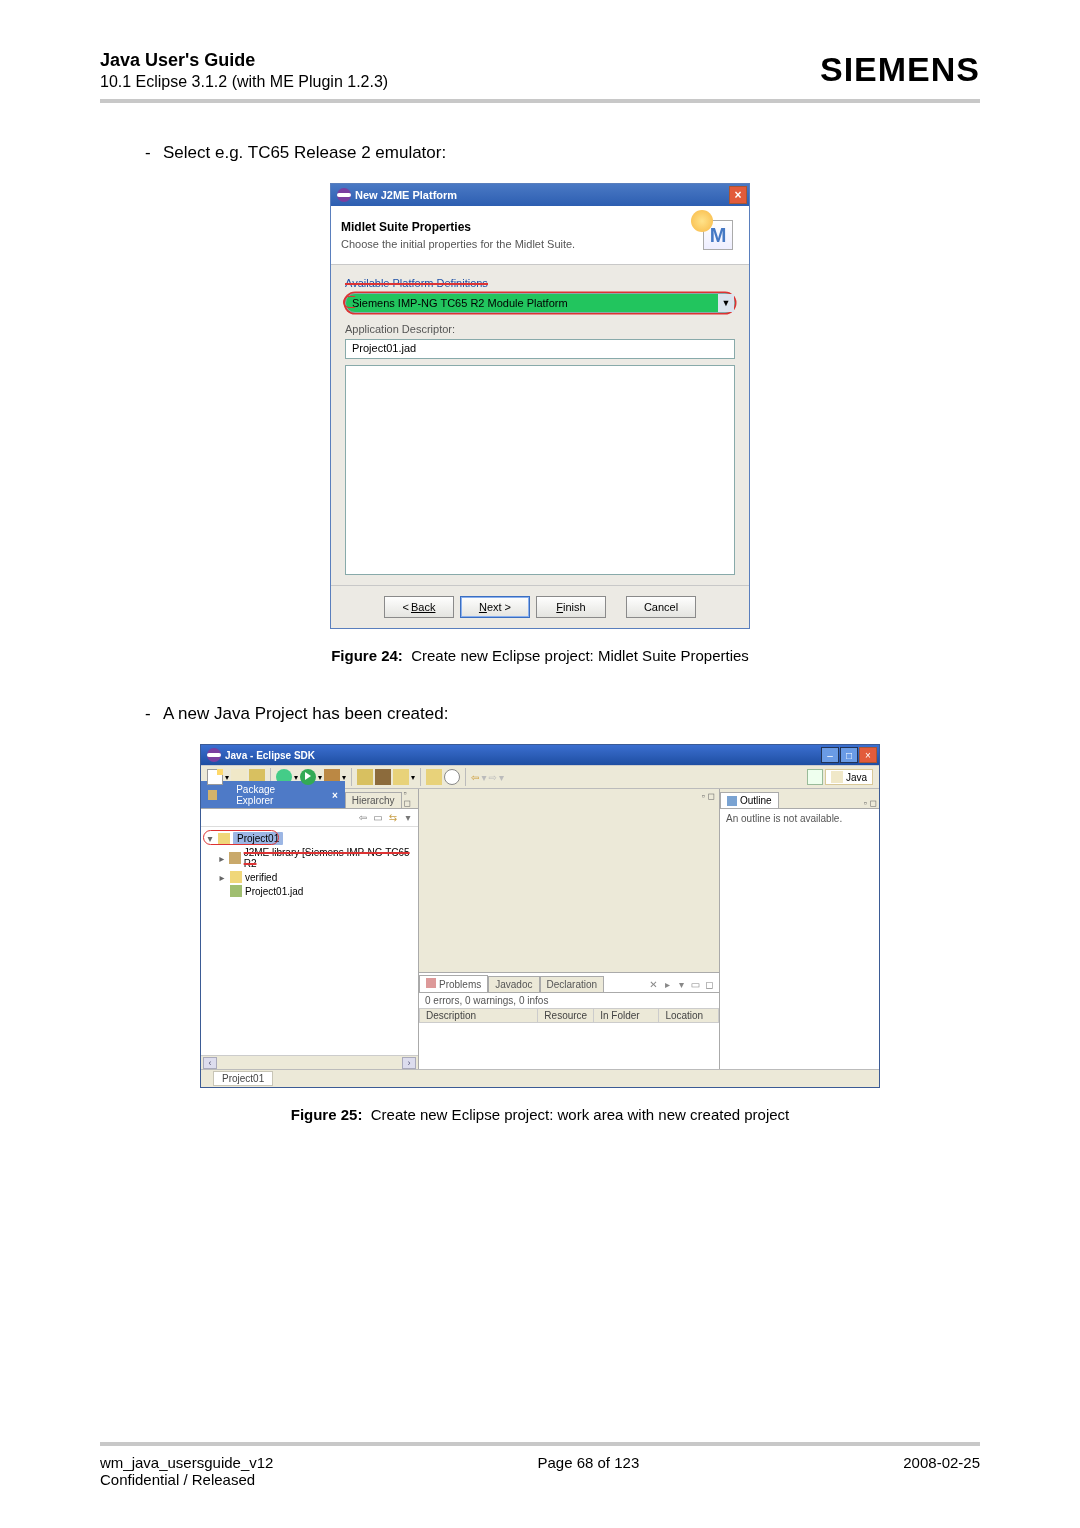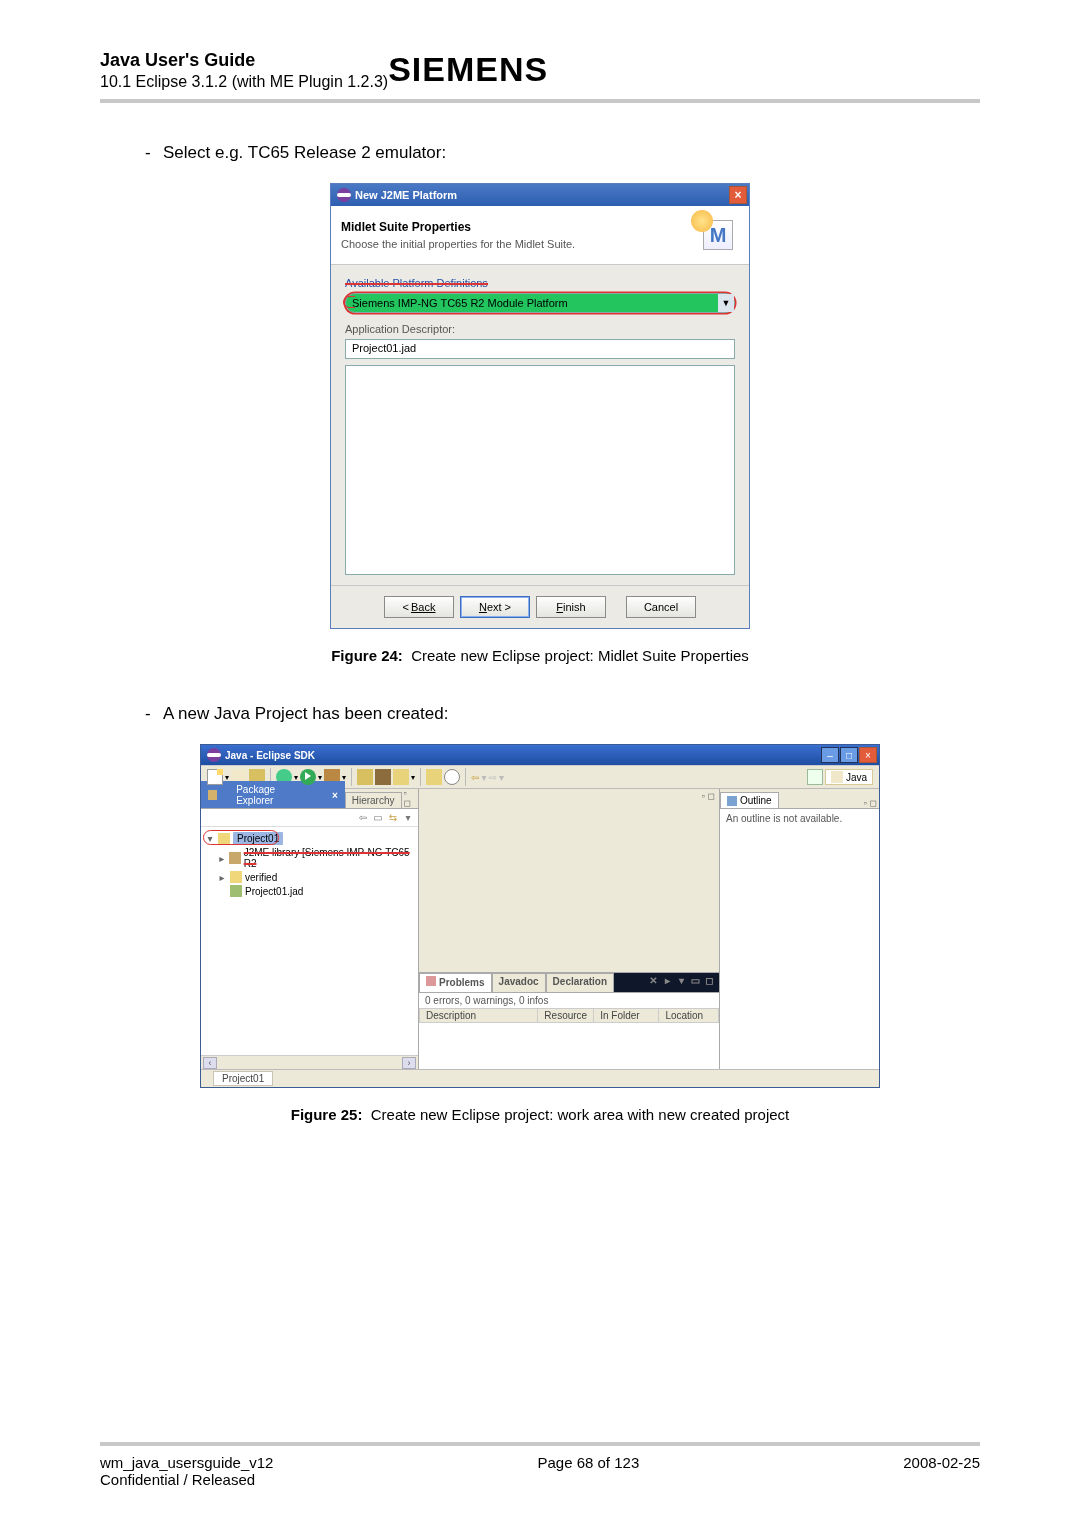--- a/index.html
+++ b/index.html
@@ -9,21 +9,21 @@
     background: #ffffff;
     font-family: Arial, Helvetica, sans-serif;
     color: #000;
     position: relative;
   }
   .page {
     padding: 50px 100px 0 100px;
   }
   .header-row {
     display: flex;
-    justify-content: flex-start;
+    justify-content: space-between;
     align-items: flex-start;
     border-bottom: 4px solid #c8c8c8;
     padding-bottom: 8px;
     margin-bottom: 40px;
   }
   .header-left {
     font-size: 16px;
   }
   .header-title {
     font-weight: bold;
@@ -249,23 +249,22 @@
   }
   .ide-center { flex:1; display:flex; flex-direction:column;}
   .editor-area {
     flex:1; background:#ece9d8; border-bottom:1px solid #aaa; position:relative;
   }
   .editor-area .ea-mini {
     position:absolute; right:4px; top:2px; font-size:9px; color:#666;
   }
   .prob-area { height:96px; display:flex; flex-direction:column;}
   .prob-tabs {
-    height:20px; display:flex; border-bottom:1px solid #aaa;
-    background:#0f172a;
-    font-weight:bold;
+    height:20px; display:flex; align-items:flex-end; border-bottom:1px solid #aaa;
+    background:#ffffff;
   }
   .ptab {
     padding:2px 6px; font-size:10px; border:1px solid #aaa; border-bottom:none;
     color:#555; background:#ece9d8;
   }
   .ptab.active { background:#fff; }
   .ptab.active .pi{ width:10px;height:10px;display:inline-block;background:#d99; margin-right:3px;}
   .prob-tabs .pad{flex:1;}
   .prob-head {
     font-size:10px; padding:2px 6px; color:#555; background:#fff;

